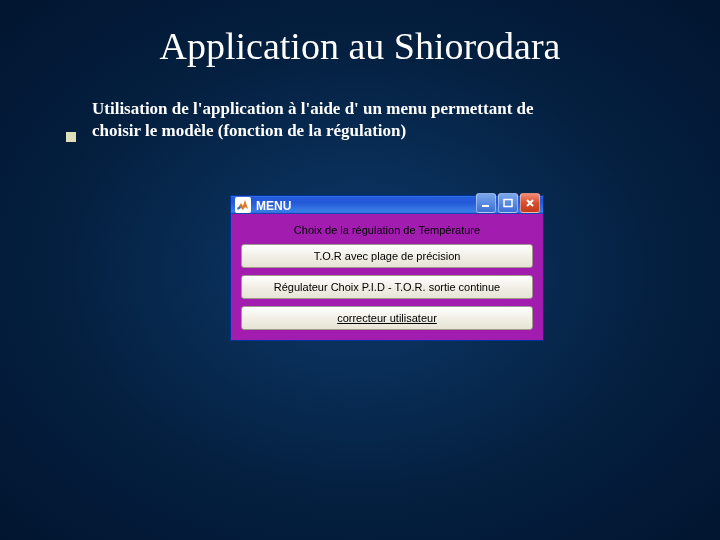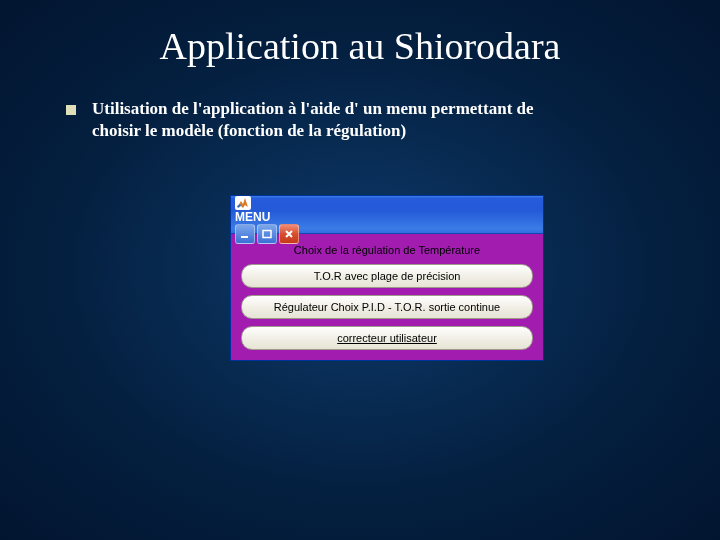--- a/index.html
+++ b/index.html
@@ -14,21 +14,21 @@
   }
   .slide-title {
     font-size: 38px;
     text-align: center;
     padding-top: 24px;
     color: #fff;
     font-weight: normal;
   }
   .bullet-row {
     display: flex;
-    align-items: flex-start;
+    align-items: flex-end;
     margin: 30px 0 0 66px;
     max-width: 500px;
   }
   .bullet-icon {
     width: 10px;
     height: 10px;
     background: #dedeb8;
     margin-top: 7px;
     margin-right: 16px;
     flex-shrink: 0;
@@ -43,26 +43,25 @@
     position: absolute;
     left: 230px;
     top: 195px;
     width: 314px;
     font-family: Tahoma, Arial, sans-serif;
     background: #ece9d8;
     border: 1px solid #003399;
   }
   .titlebar {
     display: flex;
-    align-items: flex-start;
-    height: 38px;
+    align-items: flex-end;
+    height: 18px;
     background: linear-gradient(180deg, #3a80e8 0%, #265bdc 6%, #245ad8 40%, #3a7ce6 88%, #2f6fe2 100%);
     border-bottom: 1px solid #1447b4;
     padding: 0 3px 0 4px;
-    flex-direction: column;
   }
   .app-icon {
     width: 16px;
     height: 16px;
     margin-right: 5px;
     display: flex;
     align-items: center;
     justify-content: center;
     background: #fff;
     border-radius: 2px;
@@ -100,21 +99,21 @@
     font-size: 11px;
     text-align: center;
     color: #000;
     margin: 2px 0 8px 0;
   }
   .opt-btn {
     display: block;
     width: 100%;
     background: linear-gradient(180deg, #ffffff, #f1efe6 50%, #e7e4d6);
     border: 1px solid #9d9a89;
-    border-radius: 11px;
+    border-radius: 3px;
     font-size: 11px;
     color: #000;
     text-align: center;
     padding: 5px 4px;
     margin-bottom: 7px;
     box-shadow: 0 1px 0 #fff inset;
     cursor: pointer;
   }
   .opt-btn:last-child { margin-bottom: 0; text-decoration: underline; }
 </style>

